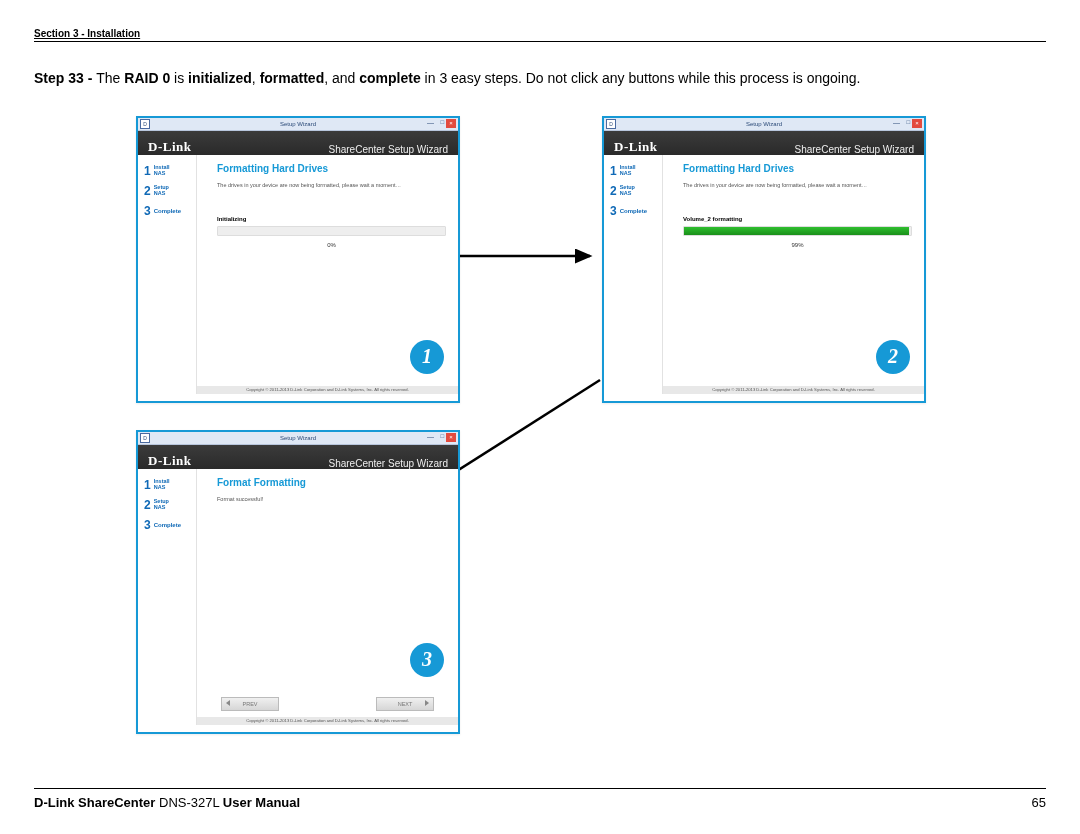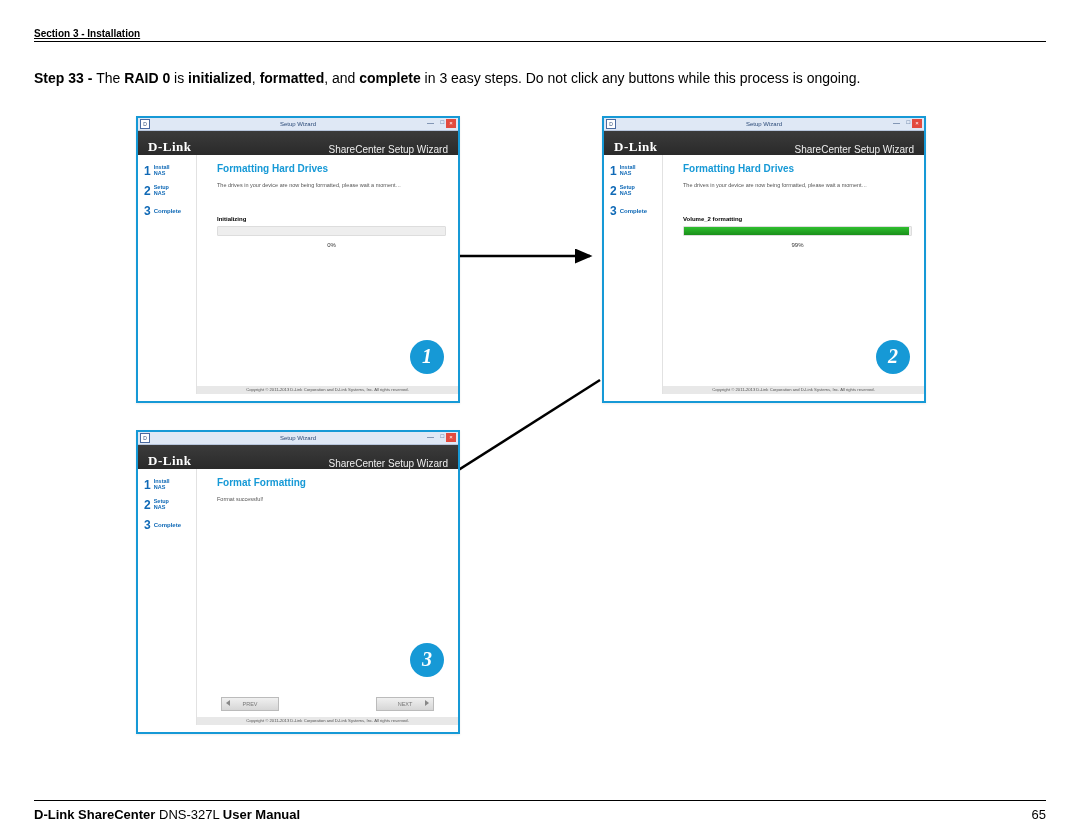--- a/index.html
+++ b/index.html
@@ -209,21 +209,21 @@
   .nav-btn .arrow-l { left:4px; border-right:4px solid #888; }
   .nav-btn .arrow-r { right:4px; border-left:4px solid #888; }
 
   
   .flow-arrow {
     position: absolute;
     pointer-events: none;
   }
   .footer {
     position:absolute;
-    left:34px; right:34px; bottom:12px;
+    left:34px; right:34px; bottom:24px;
   }
   .footer hr { margin-bottom:6px; }
   .footer-row {
     display:flex; justify-content:space-between;
     font-size: 13px;
   }
   .footer-row .prod { font-weight:400; }
   .footer-row .prod b { font-weight:700; }
 </style>
 </head>

